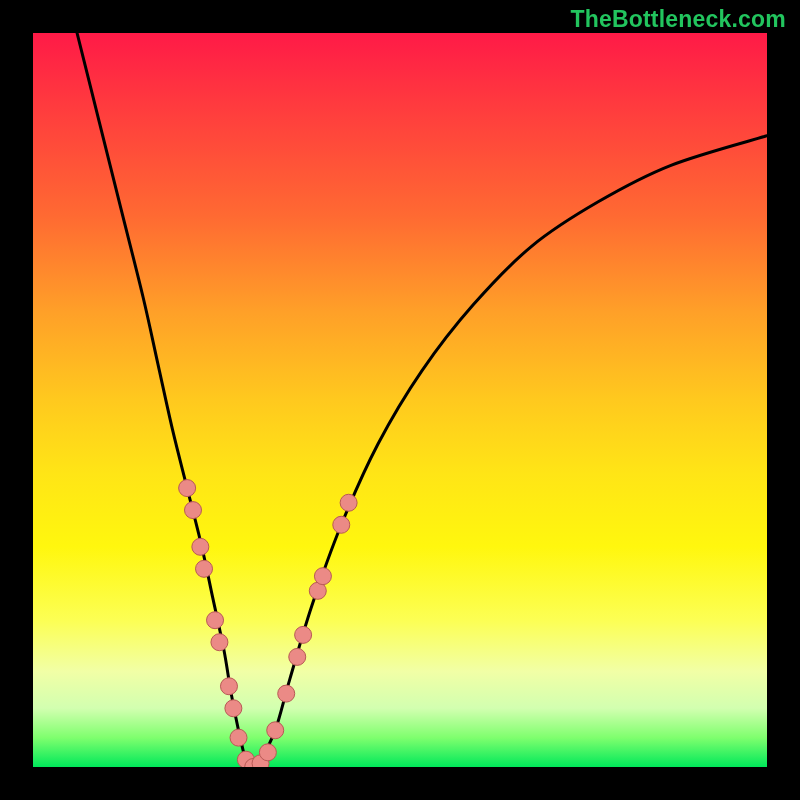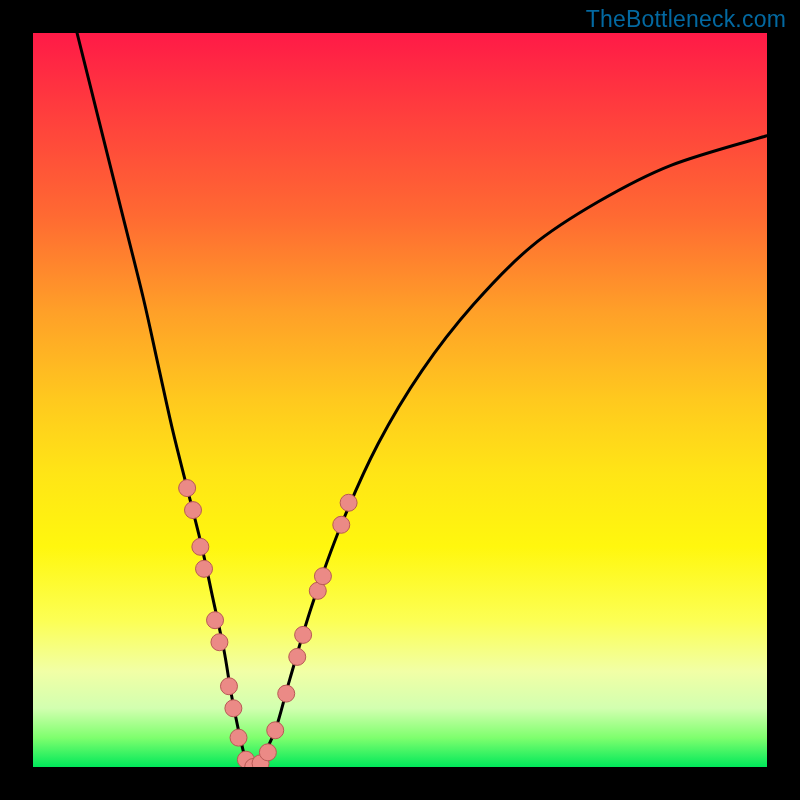--- a/index.html
+++ b/index.html
@@ -37,23 +37,23 @@
       #f1ffa6 87%,
       #d2ffb0 92%,
       #7fff6e 96%,
       #00e85a 100%
     );
   }
   .watermark {
     position: absolute;
     top: 6px;
     right: 14px;
-    color: #0369a1;
+    color: #22c55e;
     font-size: 23px;
-    font-weight: 400;
+    font-weight: 700;
     letter-spacing: 0.2px;
   }
   svg.curve {
     position: absolute;
     top: 0;
     left: 0;
     width: 734px;
     height: 734px;
   }
 </style>

